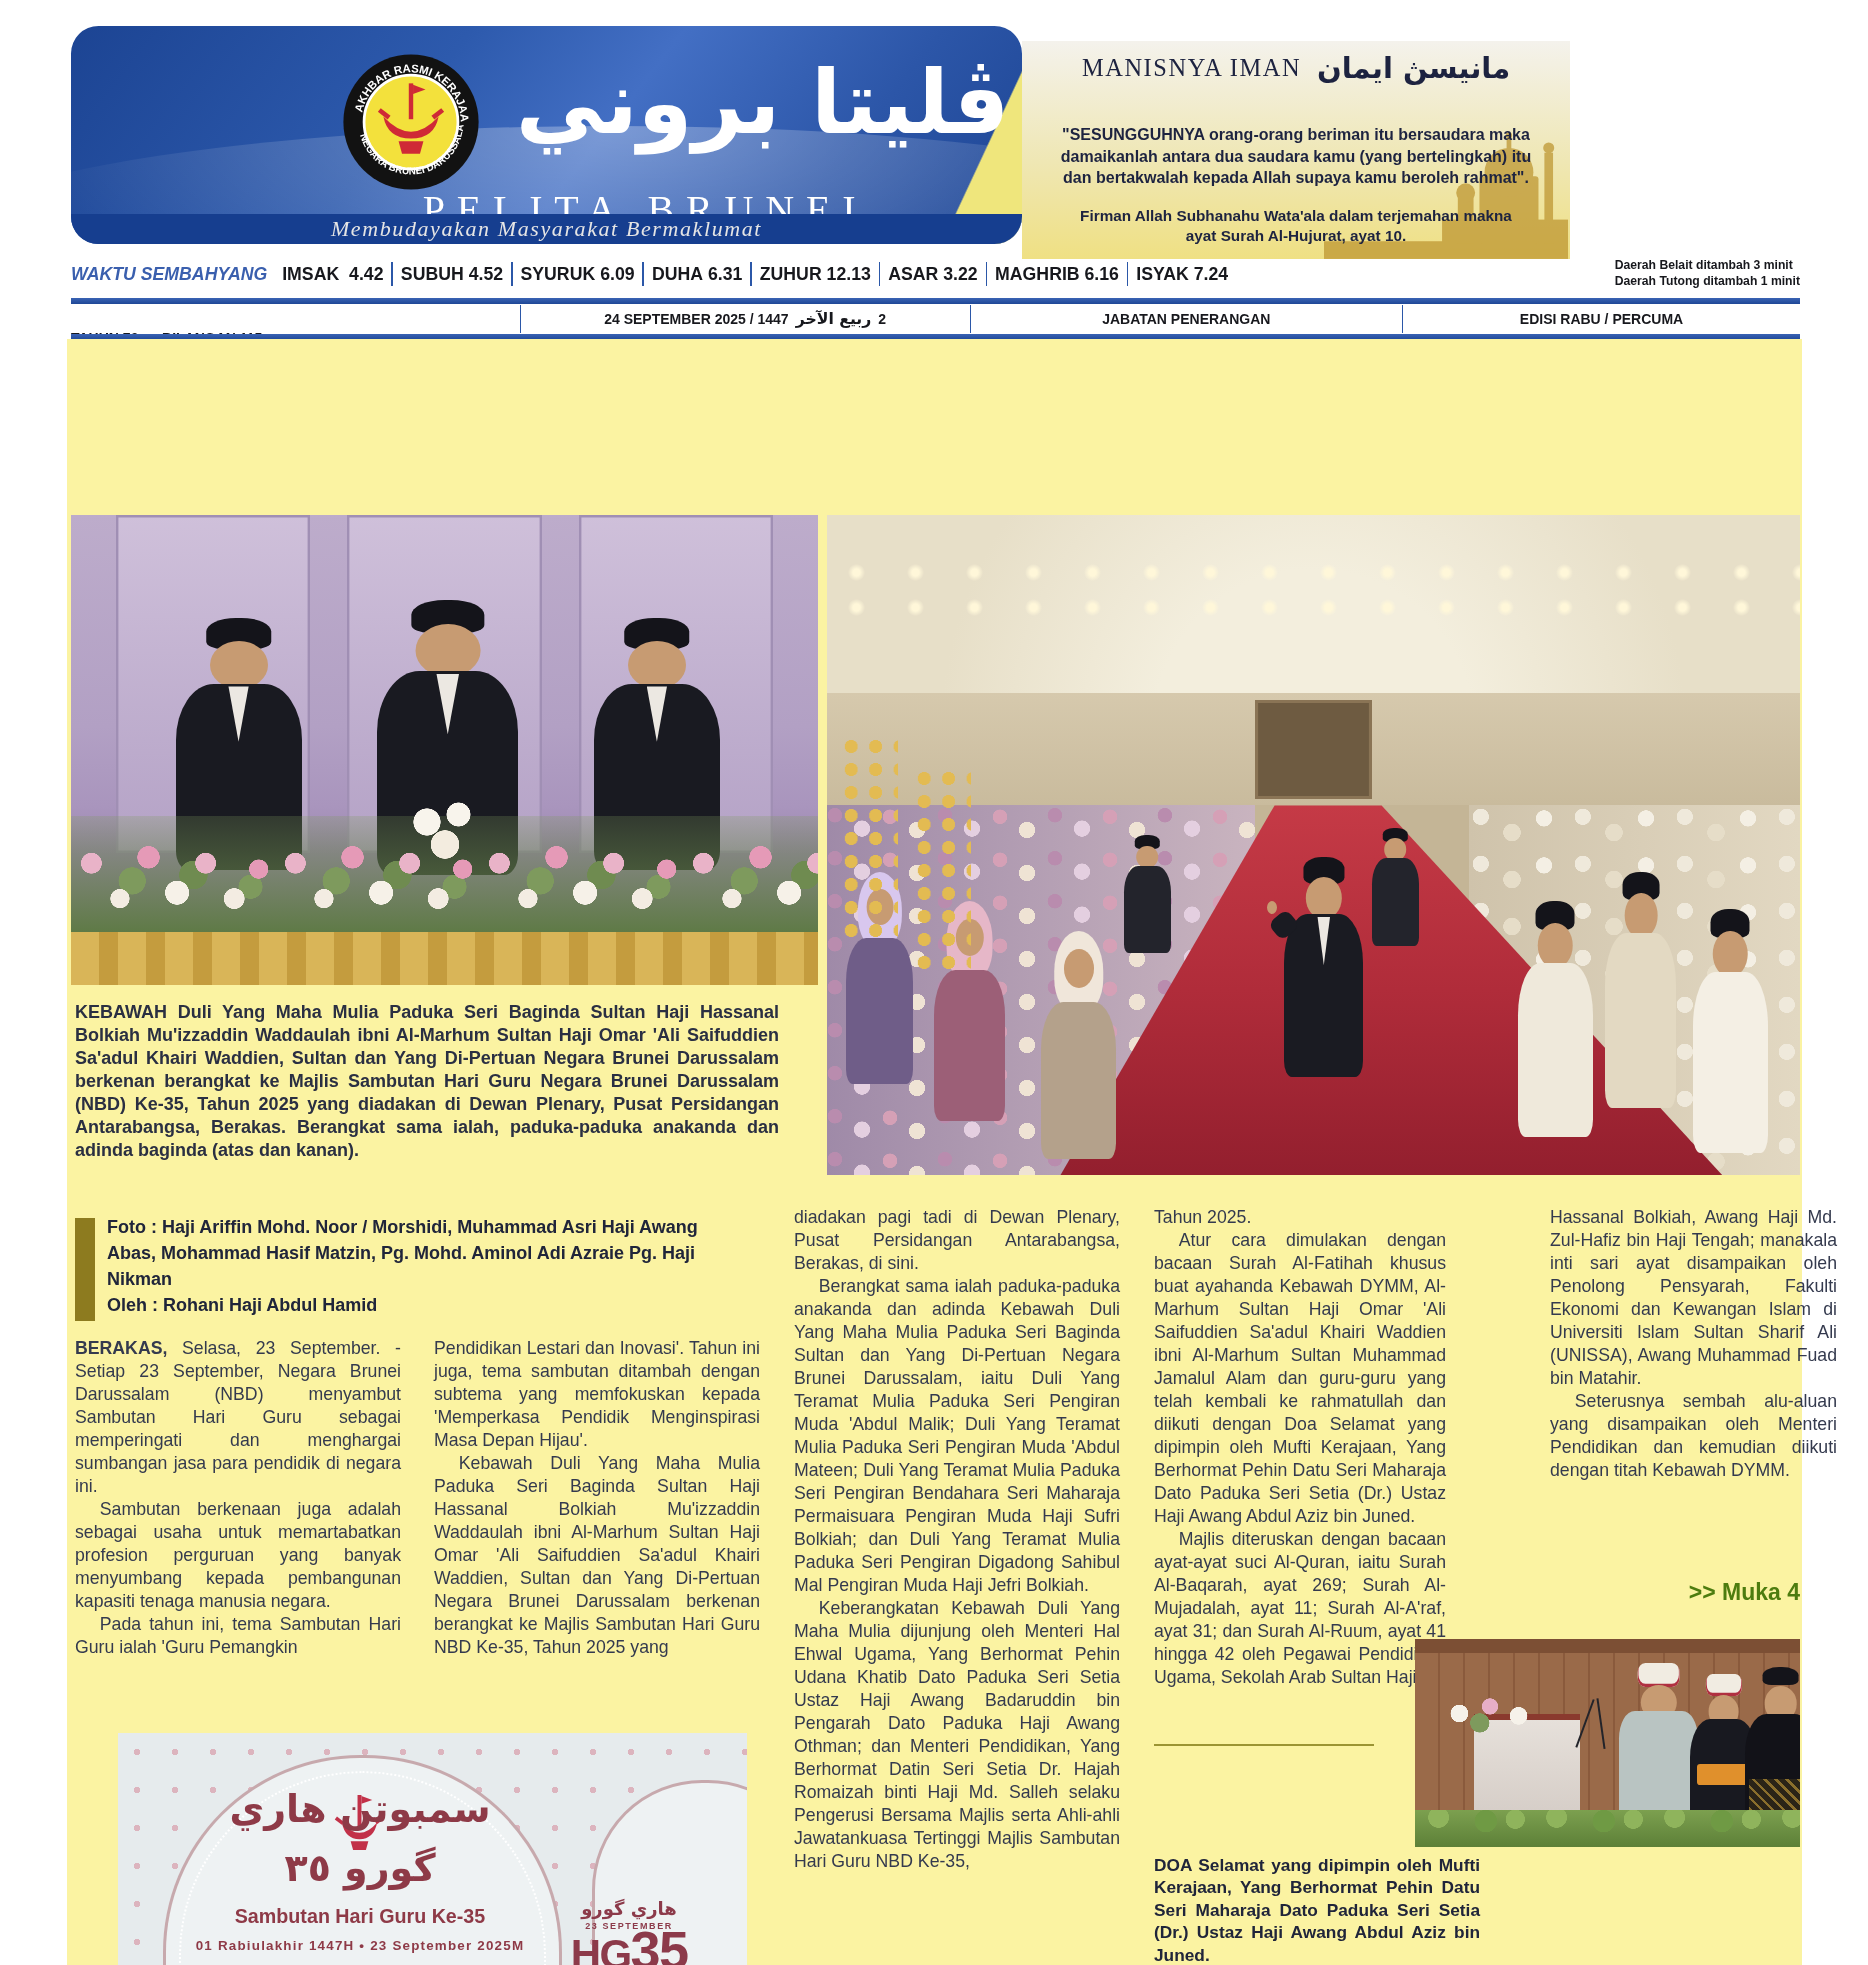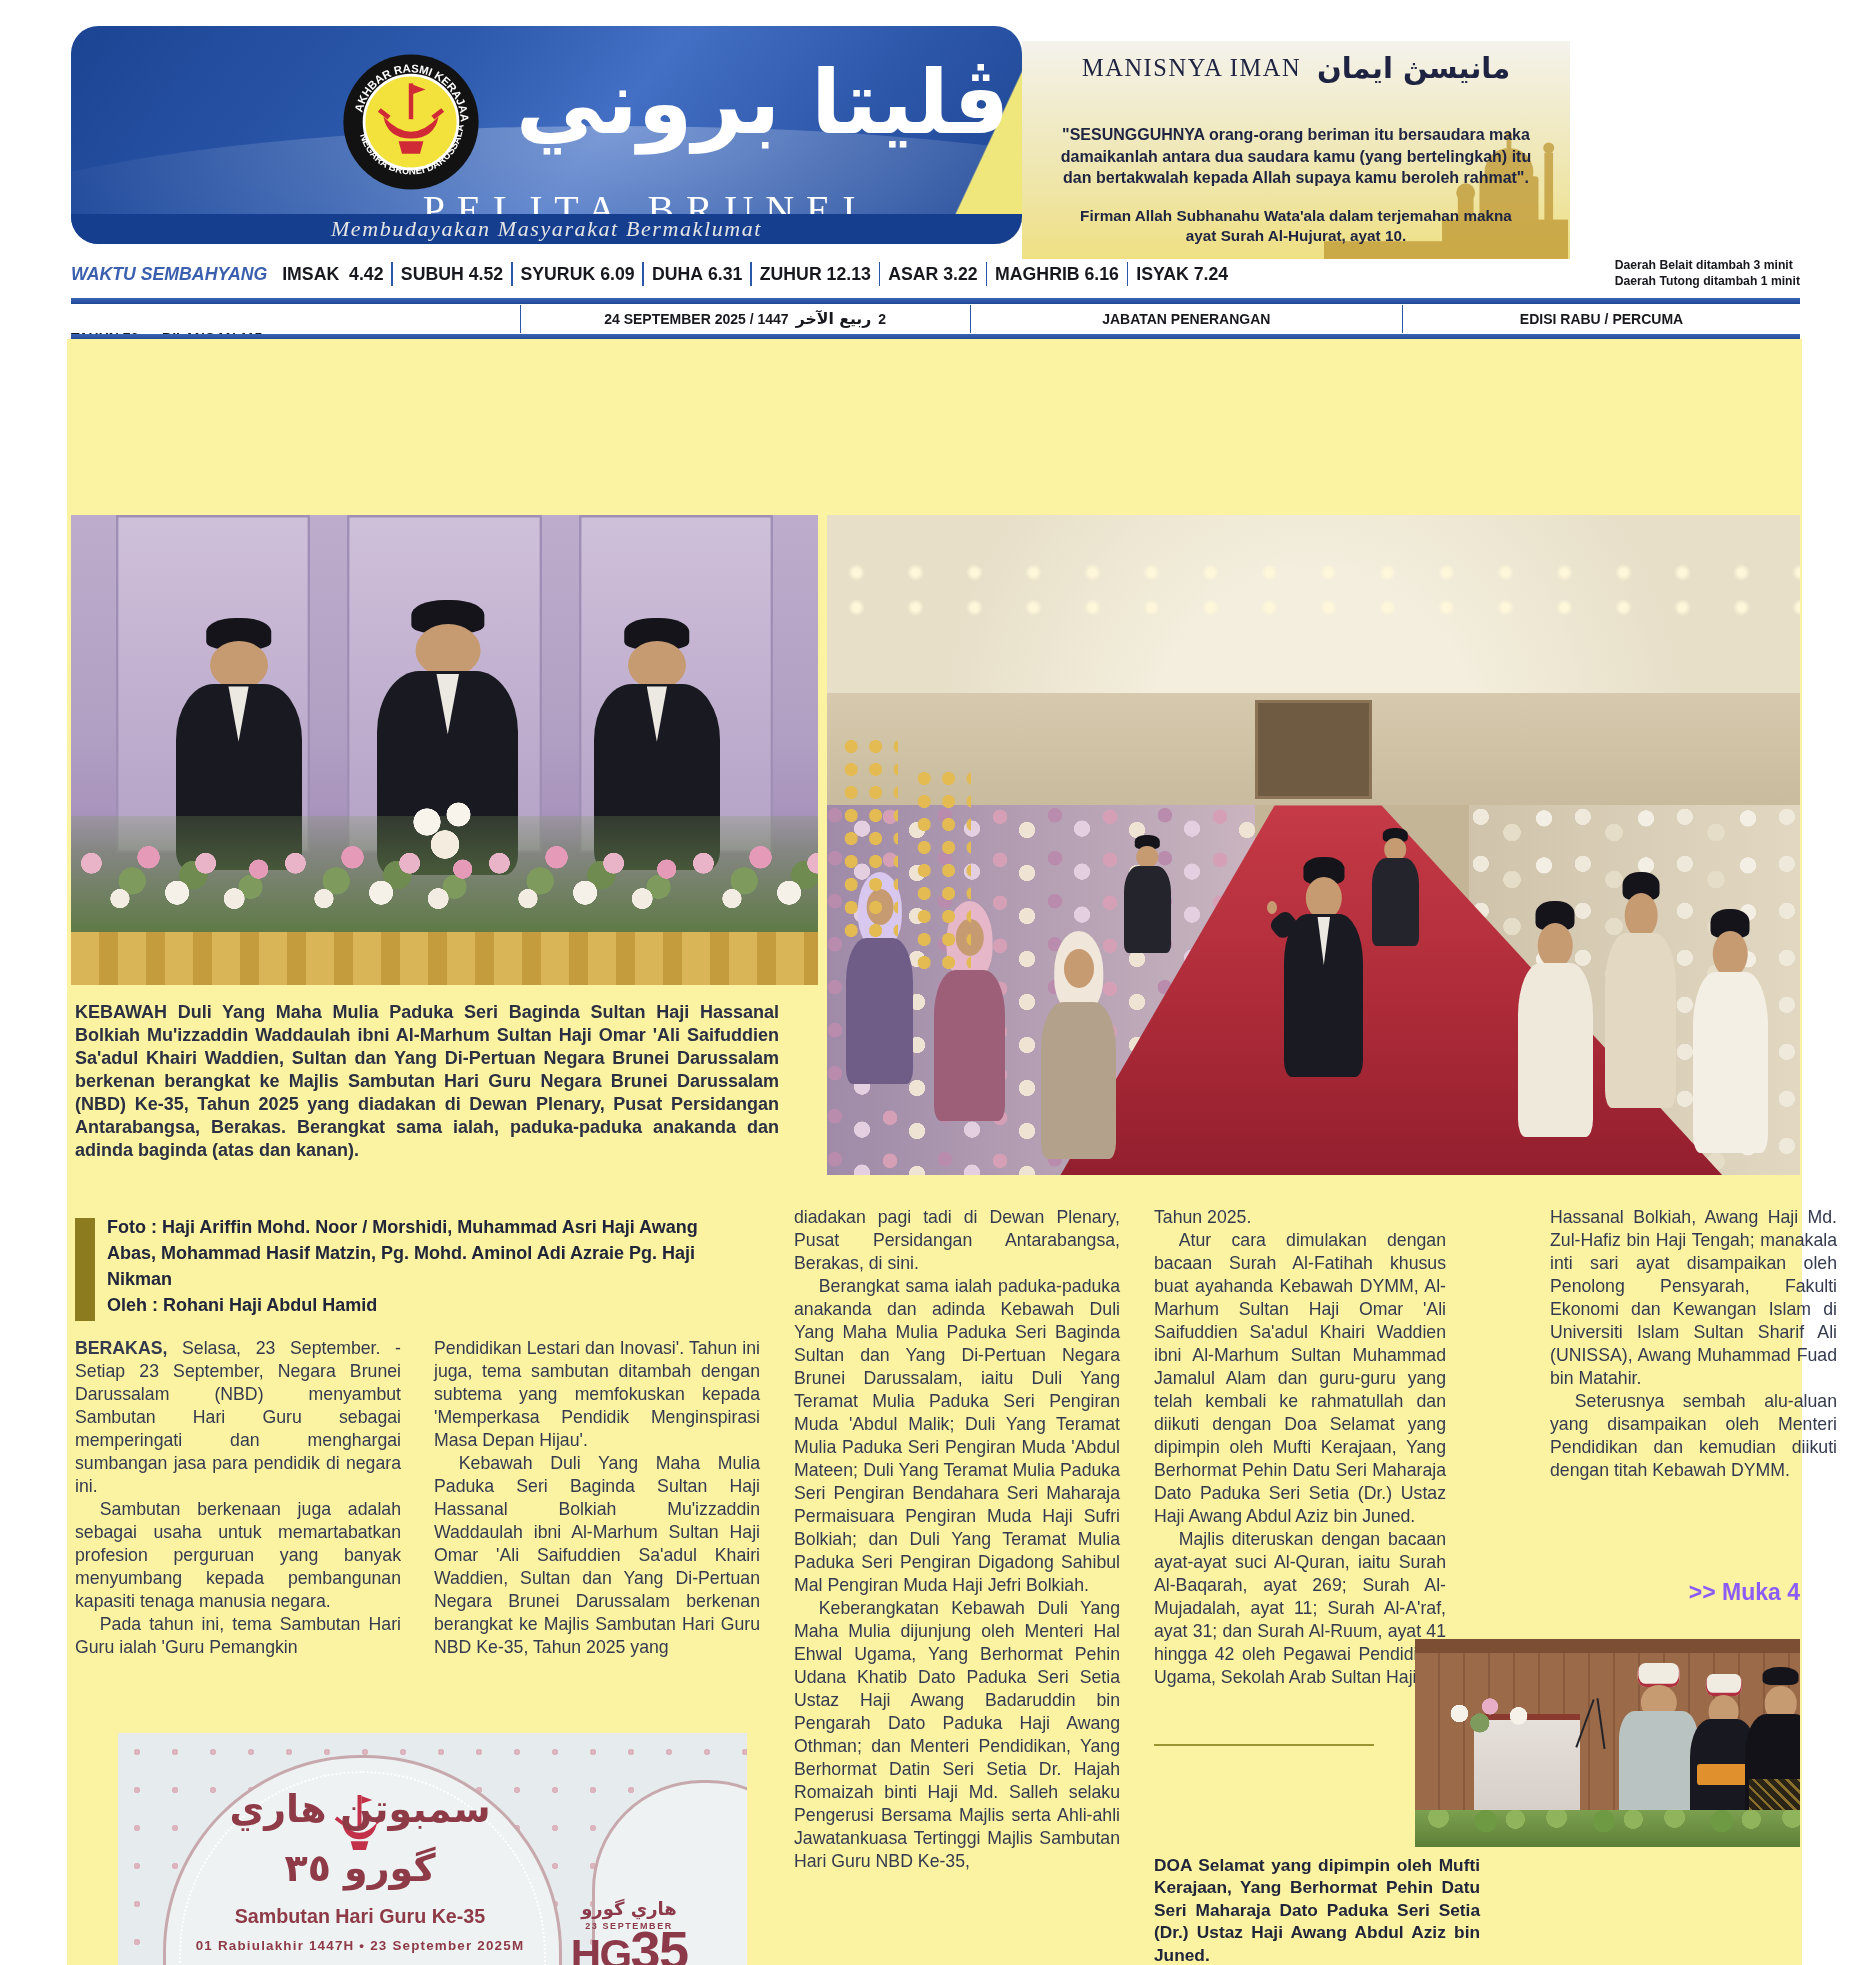--- a/index.html
+++ b/index.html
@@ -65,21 +65,21 @@
   .byline{left:107px;top:1214px;width:637px;font-size:18px;font-weight:bold;line-height:26px;color:#20253a;}
   .col{position:absolute;font-size:17.7px;line-height:23px;text-align:justify;color:#343a4e;}
   .col p{margin:0;}
   .col p + p{text-indent:1.4em;}
   .lead{font-weight:bold;}
   .c1{left:75px;top:1337px;width:326px;}
   .c2{left:434px;top:1337px;width:326px;}
   .c3{left:794px;top:1206px;width:326px;}
   .c4{left:1154px;top:1206px;width:292px;}
   .c5{left:1550px;top:1206px;width:287px;}
-  .muka{left:1513px;top:1579px;width:287px;text-align:right;font-weight:bold;font-size:23px;color:#8b5cf6;}
+  .muka{left:1513px;top:1579px;width:287px;text-align:right;font-weight:bold;font-size:23px;color:#4d7c0f;}
   .sep-olive{left:1154px;top:1744px;width:220px;height:2.4px;background:#9b9433;}
   .doa{left:1154px;top:1854px;width:326px;font-size:17.3px;font-weight:bold;line-height:22.4px;text-align:justify;color:#20253a;}
 
   
   .photo{position:absolute;overflow:hidden;}
   .fig{position:absolute;}
   .fig .cap{position:absolute;left:50%;transform:translateX(-50%);top:0;width:52%;height:12%;
     background:#14141a;border-radius:45% 45% 25% 25%;}
   .fig .face{position:absolute;left:50%;transform:translateX(-50%);top:9%;width:46%;height:19%;
     background:#c79b72;border-radius:50%;}

